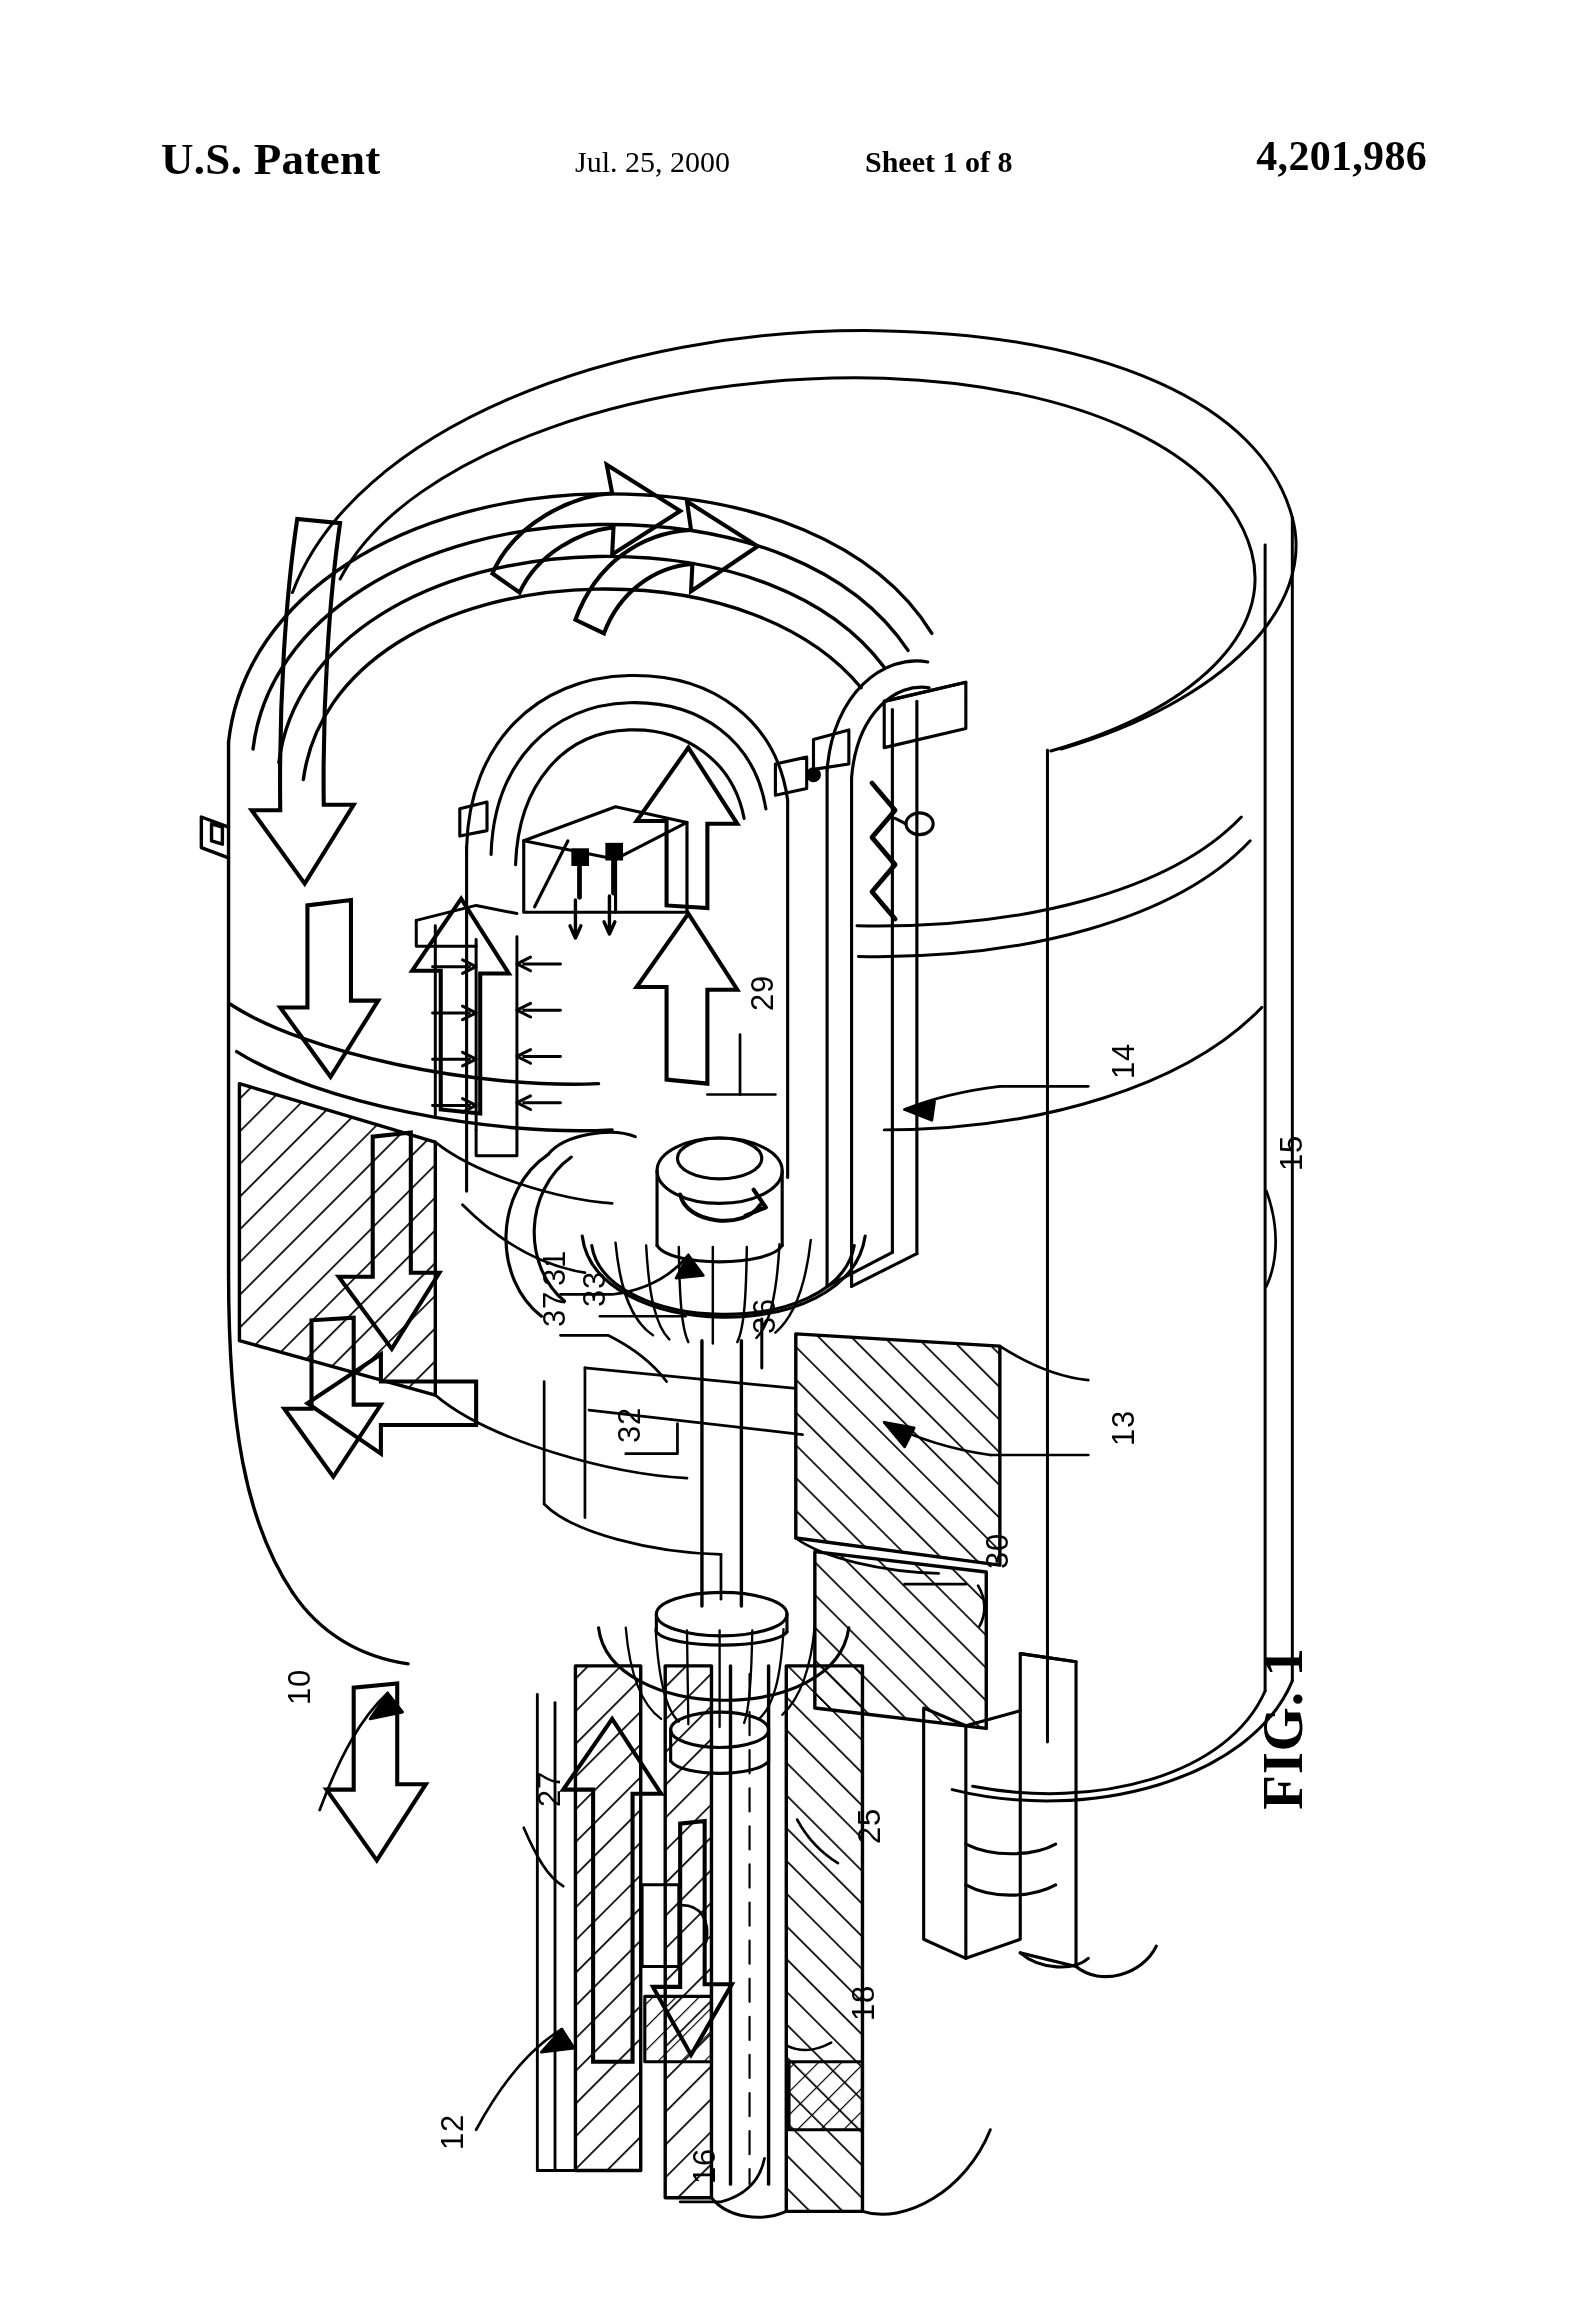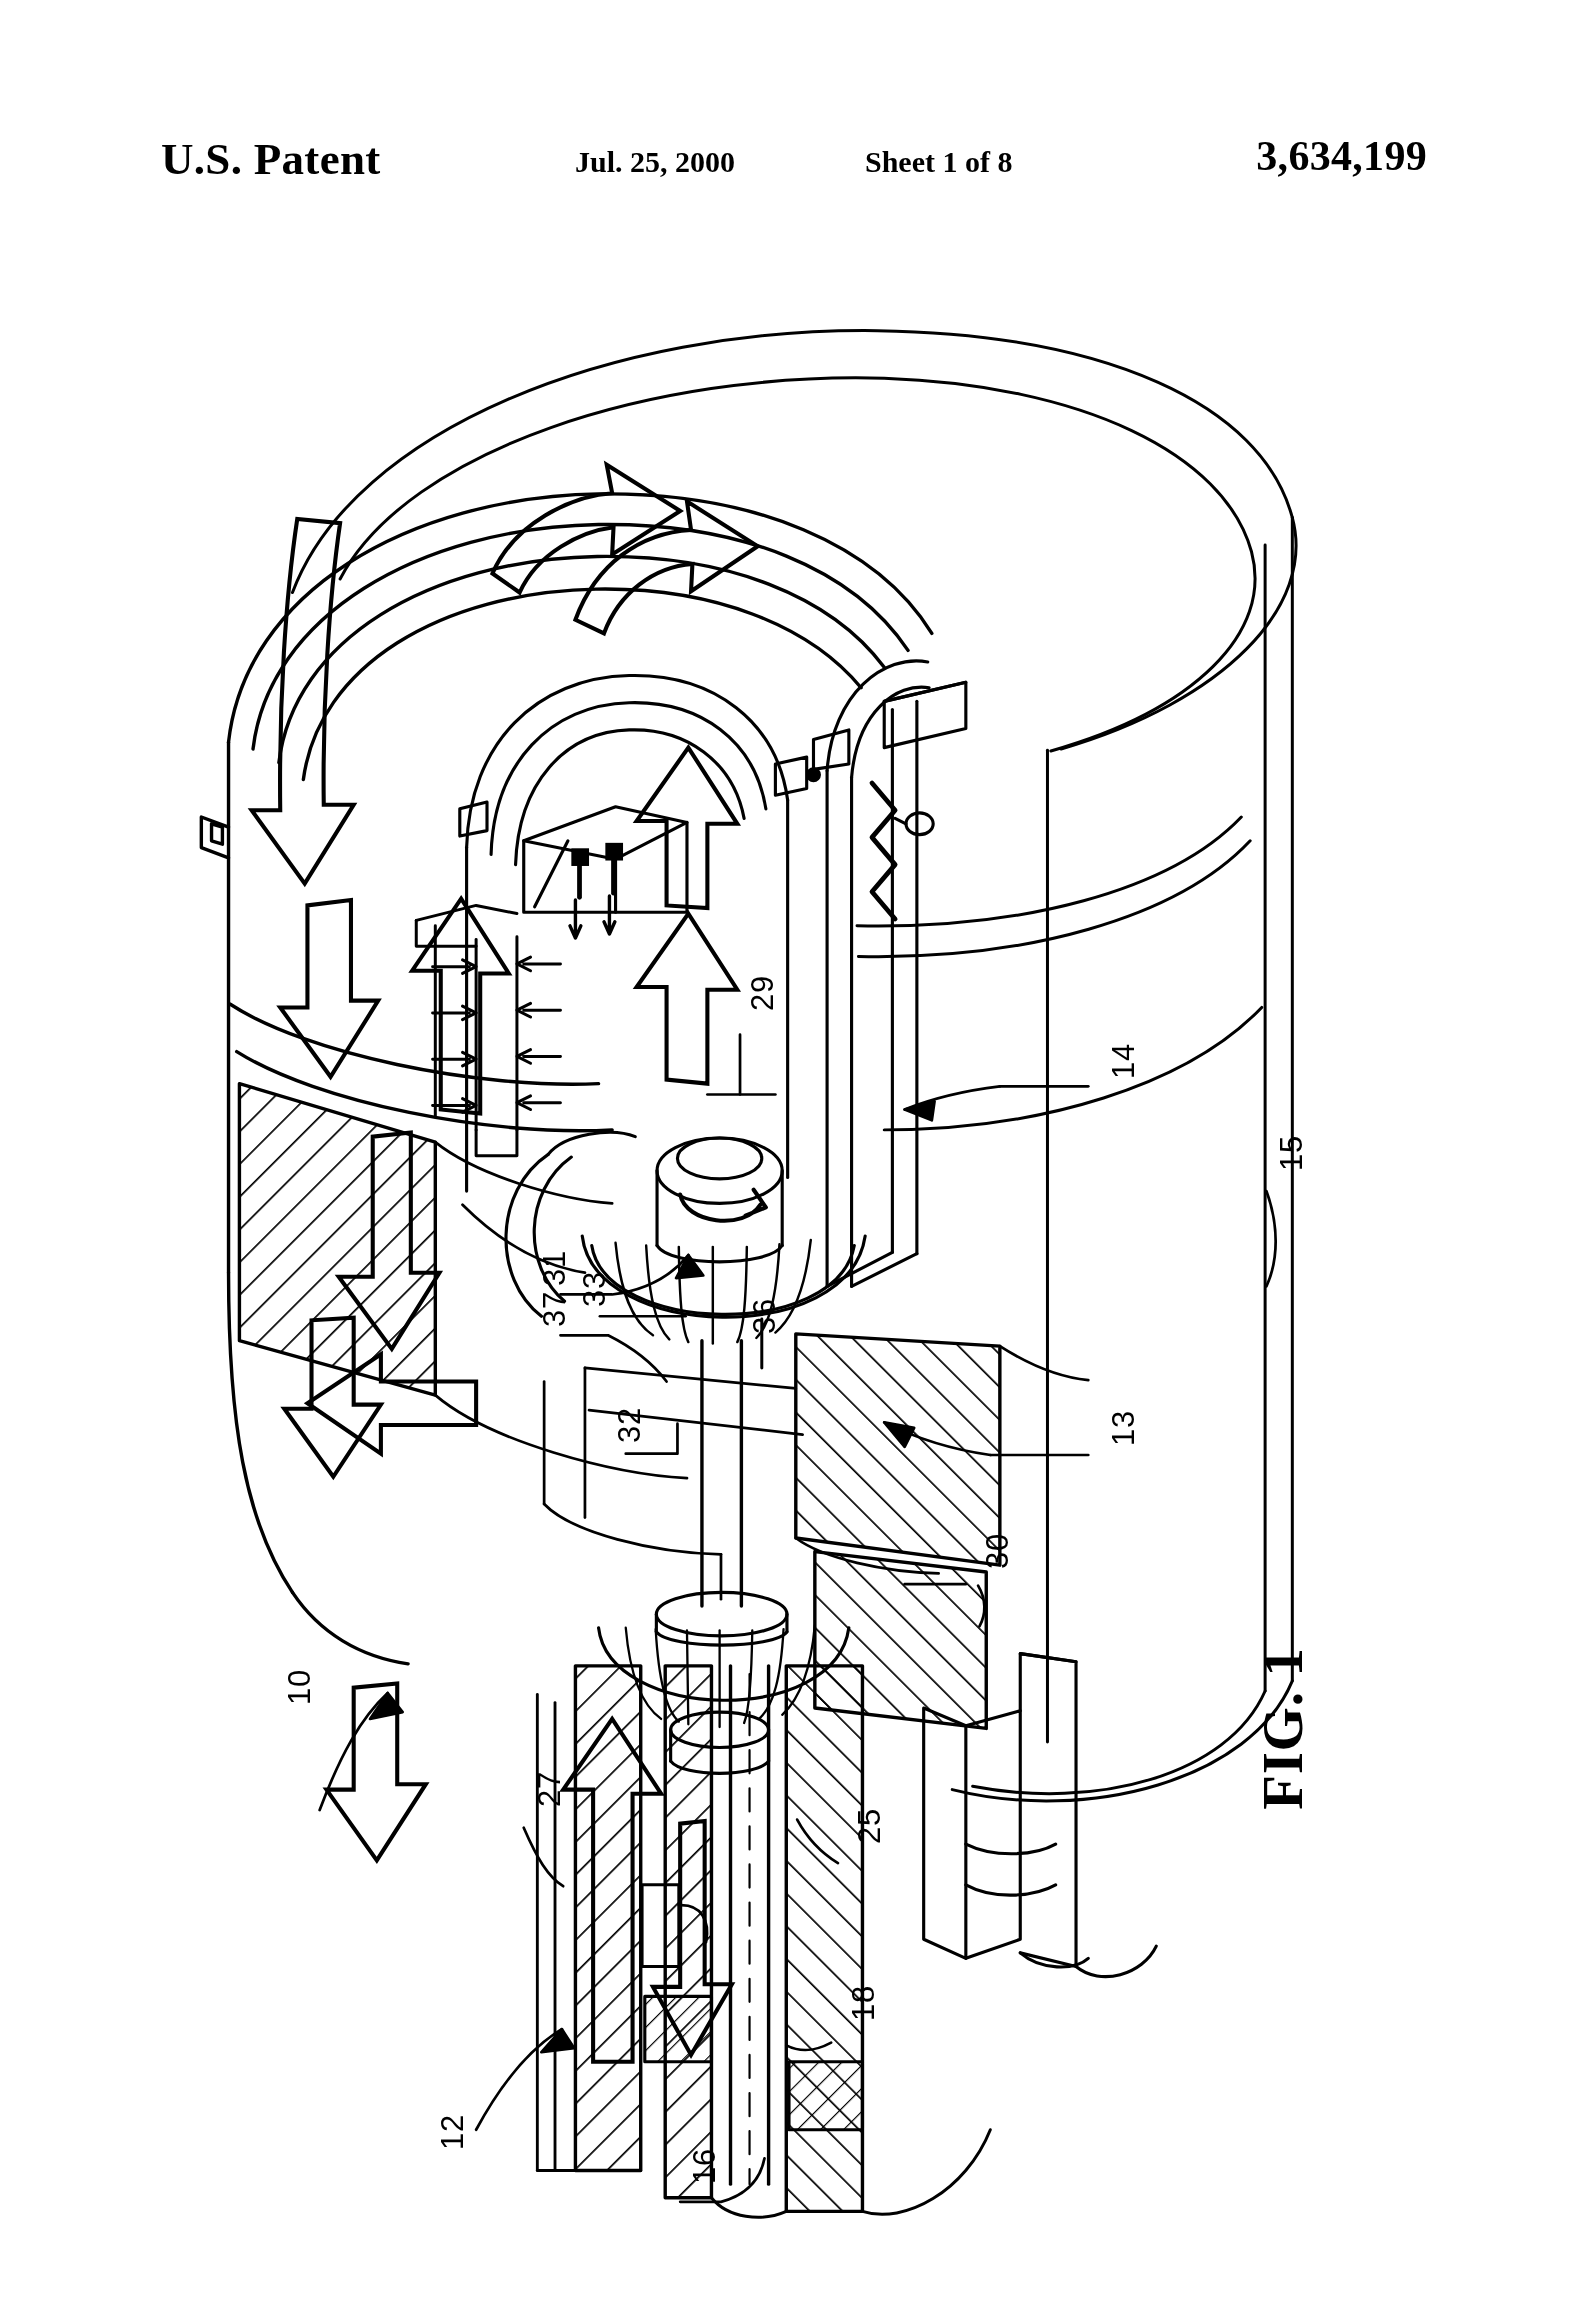--- a/index.html
+++ b/index.html
@@ -22,21 +22,21 @@
     left:0; top:133px; width:1578px; height:75px;
   }
   .hdr-office{
     position:absolute; left:161px; top:0;
     font-size:45px; font-weight:bold; letter-spacing:0.3px;
     font-family:"Liberation Serif", serif;
     white-space:nowrap;
   }
   .hdr-date{
     position:absolute; left:575px; top:12.2px;
-    font-size:30px; font-weight:bold;
+    font-size:30px; font-weight:normal;
     font-family:"Liberation Serif", serif;
     white-space:nowrap;
   }
   .hdr-sheet{
     position:absolute; left:865px; top:12.2px;
     font-size:30px; font-weight:bold;
     font-family:"Liberation Serif", serif;
     white-space:nowrap;
   }
   .hdr-patno{
@@ -83,21 +83,21 @@
 </style>
 </head>
 <body>
 
 <div class="page">
 
   <div class="header">
     <div class="hdr-office">U.S. Patent</div>
     <div class="hdr-date">Jul. 25, 2000</div>
     <div class="hdr-sheet">Sheet 1 of 8</div>
-    <div class="hdr-patno">3,634,199</div>
+    <div class="hdr-patno">4,201,986</div>
   </div>
 
   <div class="fig-caption">FIG. 1</div>
 
   <div class="drawing">
     <svg viewBox="0 0 2320 2950" xmlns="http://www.w3.org/2000/svg">
       <defs>
 
         <pattern id="hatchR" width="34" height="34" patternUnits="userSpaceOnUse" patternTransform="rotate(45)">
           <line x1="0" y1="0" x2="0" y2="34" stroke="#000" stroke-width="5"></line>

